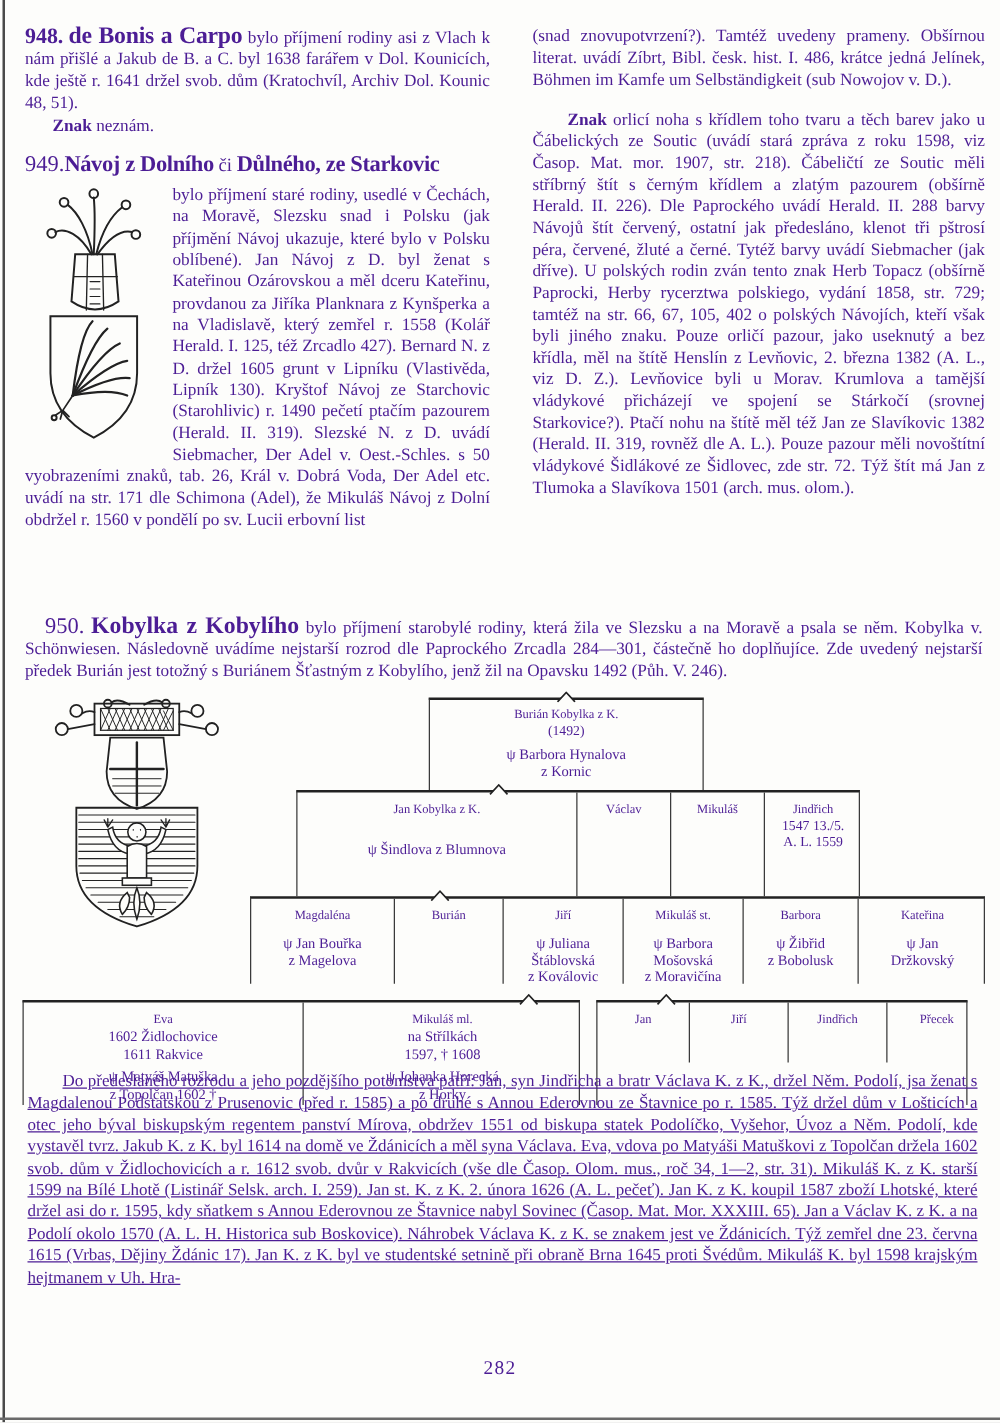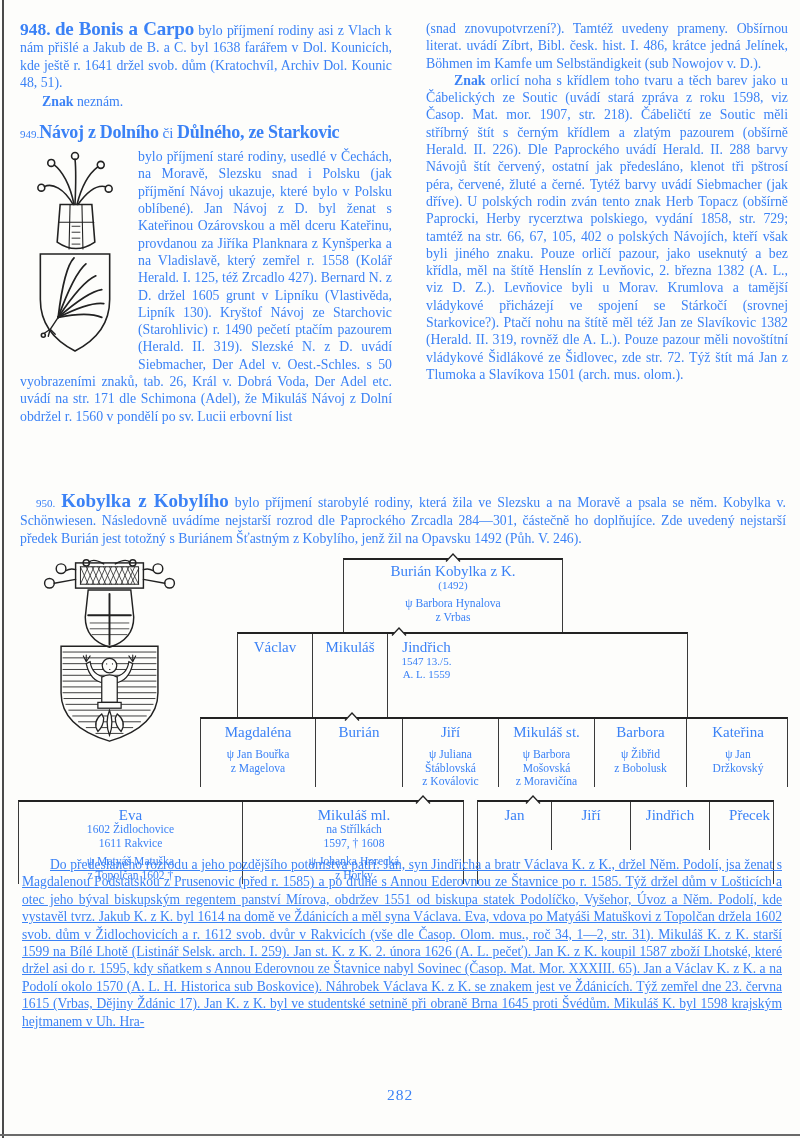--- a/index.html
+++ b/index.html
@@ -1,51 +1,51 @@
 <!DOCTYPE html>
 <html><head>
 <meta charset="utf-8">
 <style>
   html,body{margin:0;padding:0;background:#e8e8e8;}
   .page{
     position:relative;width:800px;height:1138px;margin:0 auto;
-    background:#fdfdfb;color:#3b82f6;overflow:hidden;
+    background:#fdfdfb;color:#4c1d95;overflow:hidden;
     font-family:"Liberation Serif","DejaVu Serif",serif;
   }
   .scan-edge-left{position:absolute;left:2px;top:0;width:2px;height:1138px;background:#4a4a4a;}
   .scan-edge-bottom{position:absolute;left:0;top:1134px;width:800px;height:2px;background:#6a6a6a;}
 
   .columns{position:absolute;left:20px;top:20px;width:768px;display:flex;gap:34px;}
   .col-left{width:372px;}
   .col-right{width:362px;}
   p{margin:0;}
   .body-text{font-size:13.8px;line-height:17.3px;text-align:justify;}
   .e-num{font-weight:bold;font-size:17.5px;}
-  .e-num-n{font-size:11px;}
+  .e-num-n{font-size:18px;}
   .e-title{font-weight:bold;font-size:19px;letter-spacing:-0.2px;}
   .znak-line{margin-top:3px;padding-left:22px;font-size:13.8px;}
   .h949{margin-top:12px;margin-bottom:5px;font-size:15px;white-space:nowrap;}
   .h949 b{font-size:18px;letter-spacing:-0.3px;text-align:right;}
   .arms949-float{float:left;width:112px;height:208px;margin:3px 6px 2px 0;}
   .indent28{text-indent:28px;}
-  .mt16{}
+  .mt16{margin-top:15px;}
   .entry950{position:absolute;left:20px;top:492px;width:766px;}
   .entry950 p{text-indent:16px;}
   .e-title2{font-weight:bold;font-size:19px;}
 
   
   .tree{position:absolute;left:0;top:551px;width:800px;height:340px;}
   .arms950{position:absolute;left:32px;top:6px;}
   .tbox{position:absolute;border-top:2.2px solid #222;display:flex;box-sizing:border-box;}
   .tbox.sided{border-left:1.2px solid #3a3a3a;border-right:1.2px solid #3a3a3a;}
   .rootbox{position:absolute;border-top:2.2px solid #222;border-left:1.2px solid #3a3a3a;border-right:1.2px solid #3a3a3a;box-sizing:border-box;text-align:center;padding-top:4px;}
   .cell{box-sizing:border-box;border-right:1.1px solid #3a3a3a;text-align:center;padding-top:6px;overflow:hidden;}
   .cell.last{border-right:none;}
   .cell.short{height:48px;}
-  .pname{font-size:15px;line-height:15px;}
+  .pname{font-size:10px;line-height:15px;}
   .psmall{font-size:11px;line-height:13px;}
   .pspouse{font-size:11.6px;line-height:13.5px;}
   .gap6{margin-top:5px;} .gap8{margin-top:8px;} .gap18{margin-top:18px;}
   .caret{position:absolute;z-index:3;}
   .tree-note{position:absolute;left:0;right:0;bottom:5px;text-align:center;font-size:12px;}
 
   .bottom-para{position:absolute;left:22px;top:856px;width:760px;font-size:13.6px;line-height:17.4px;text-align:justify;text-indent:28px;text-decoration:underline;}
   .page-number{position:absolute;left:0;top:1086px;width:800px;text-align:center;font-size:15.5px;letter-spacing:1px;}
   svg{display:block;}
 </style>
@@ -155,27 +155,31 @@
           <path d="M72,162 Q62,170 68,180 Q74,174 74,166 Z"></path>
           <path d="M88,162 Q98,170 92,180 Q86,174 86,166 Z"></path>
         </g>
       </svg>
     </span>
 
     <div class="rootbox" style="left:343px;top:7px;width:220px;height:74px;">
       <div class="pname">Burián Kobylka z K.</div>
       <div class="psmall">(1492)</div>
       <div class="pspouse gap6">ψ Barbora Hynalova</div>
-      <div class="pspouse">z Vrbas</div>
+      <div class="pspouse">z Kornic</div>
     </div>
     <svg class="caret" style="left:445px;top:2px;" width="16" height="9">
         <path d="M1,8.5 L8,1 L15,8.5" fill="#fdfdfb" stroke="#222" stroke-width="1.3"></path>
       </svg>
 
     <div class="tbox sided" style="left:237px;top:81px;width:451px;height:85px;">
+      <div class="cell" style="flex:0 0 224px">
+        <div class="pname">Jan Kobylka z K.</div>
+        <div class="pspouse gap18">ψ Šindlova z Blumnova</div>
+      </div>
       <div class="cell" style="flex:0 0 75px">
         <div class="pname">Václav</div>
       </div>
       <div class="cell" style="flex:0 0 75px">
         <div class="pname">Mikuláš</div>
       </div>
       <div class="cell last" style="flex:0 0 77px">
         <div class="pname">Jindřich</div>
         <div class="psmall">1547 13./5.</div>
         <div class="psmall">A. L. 1559</div>

